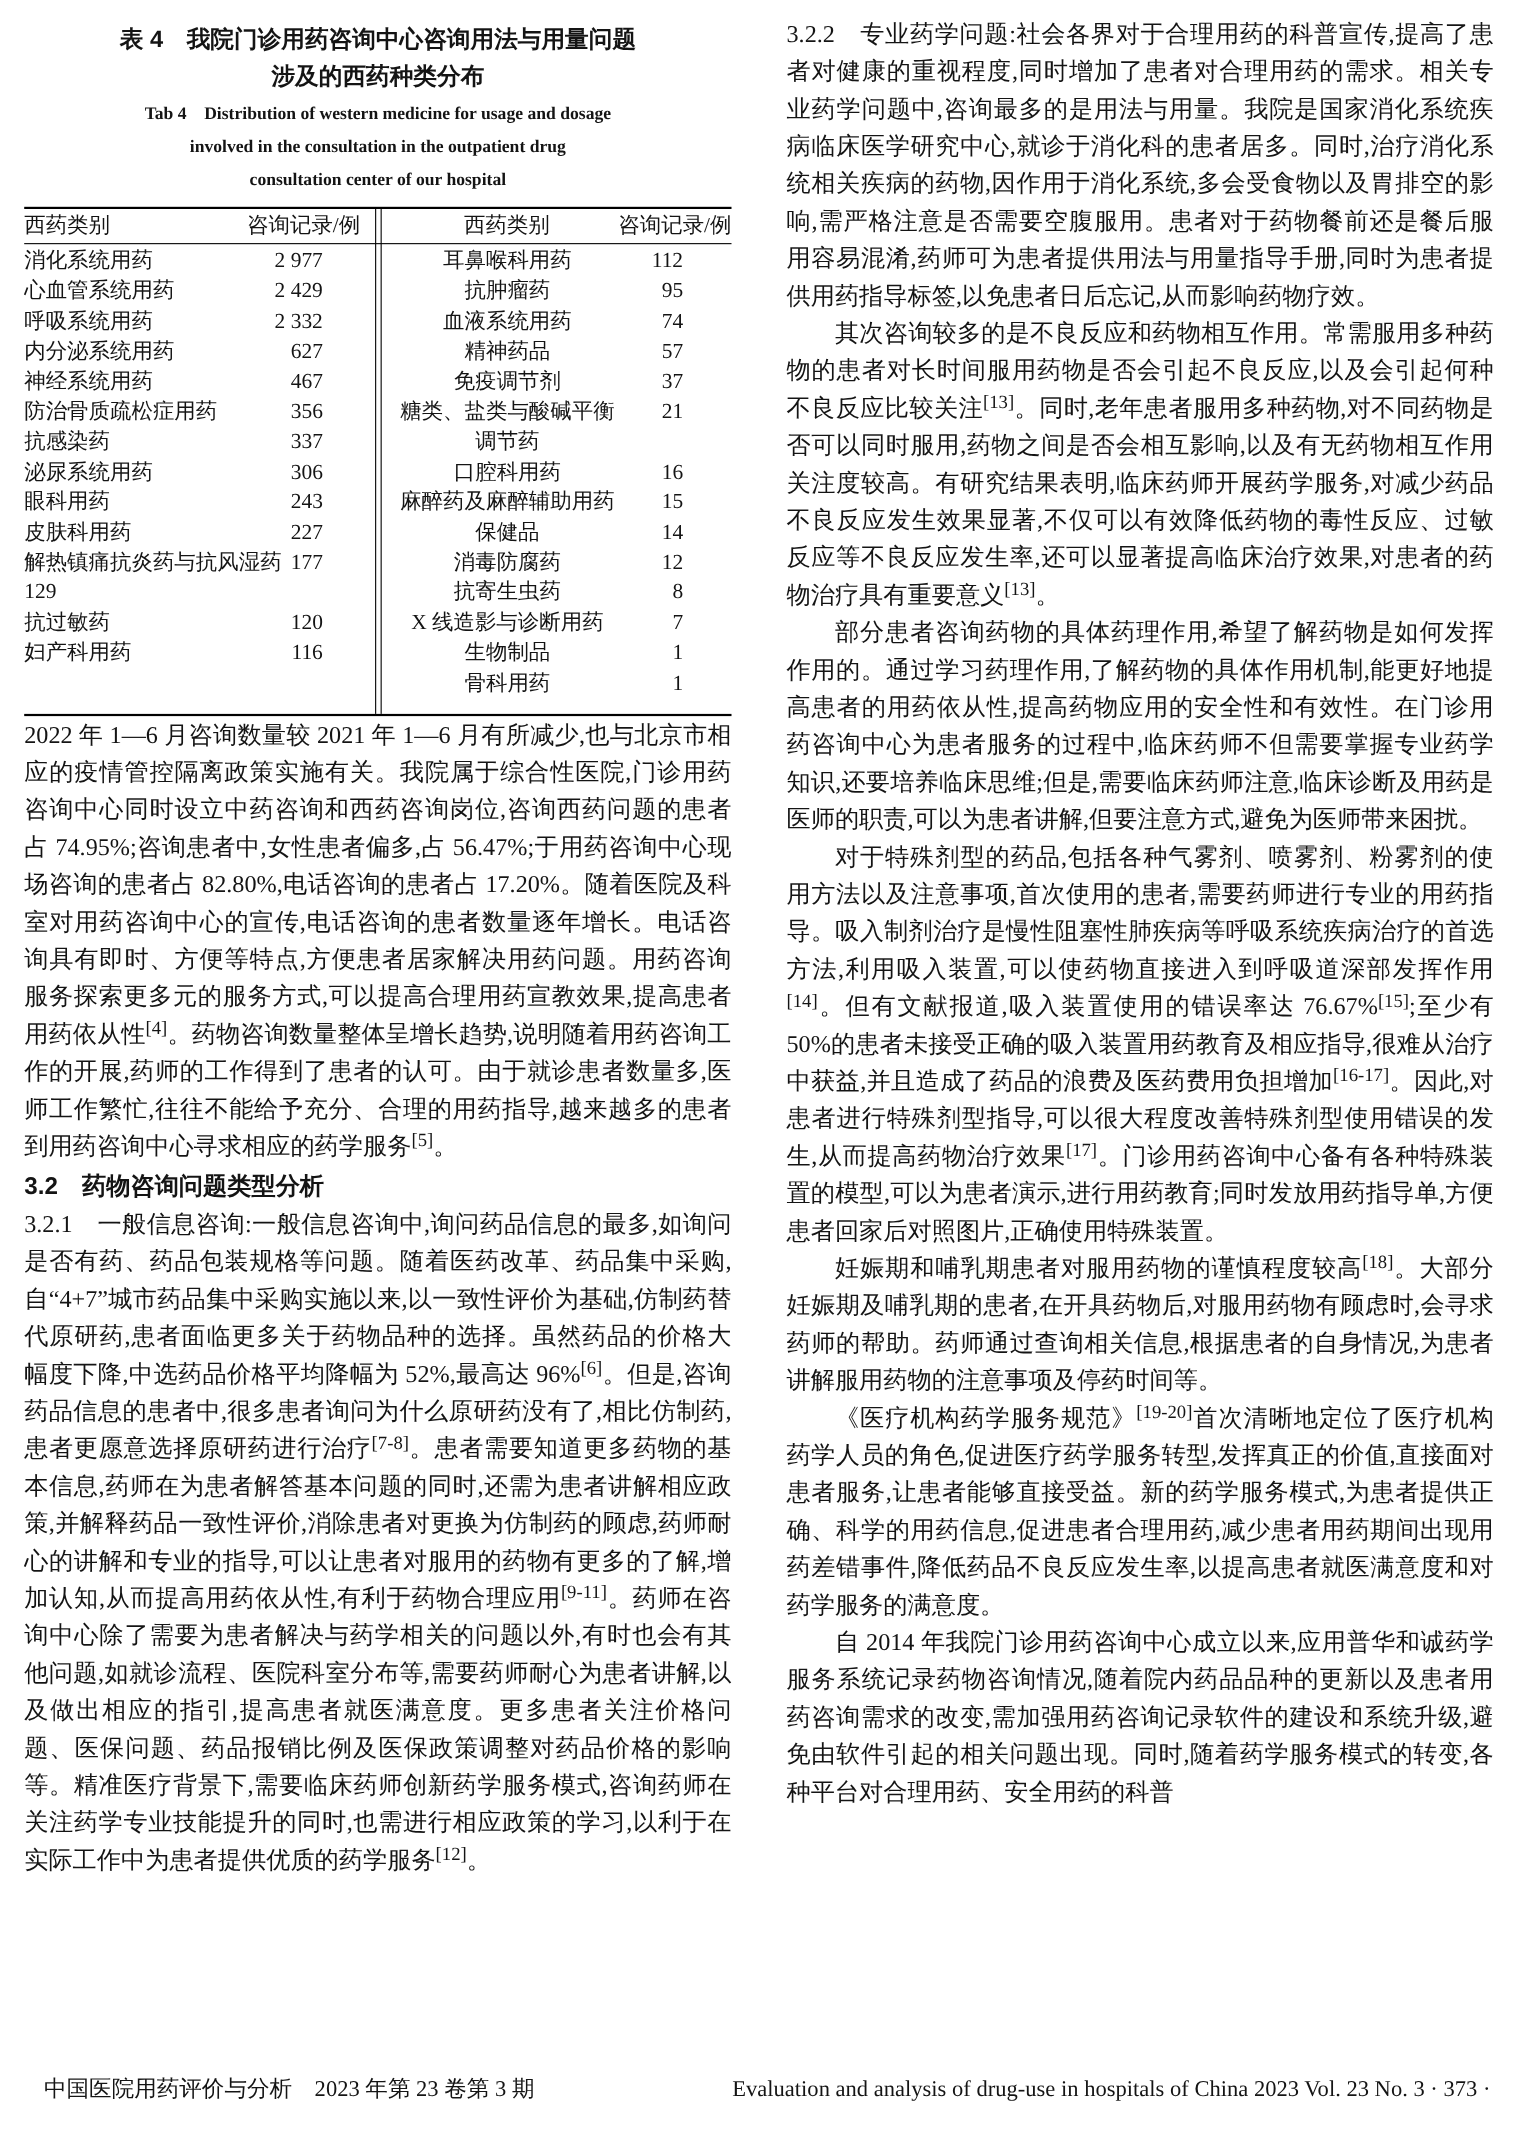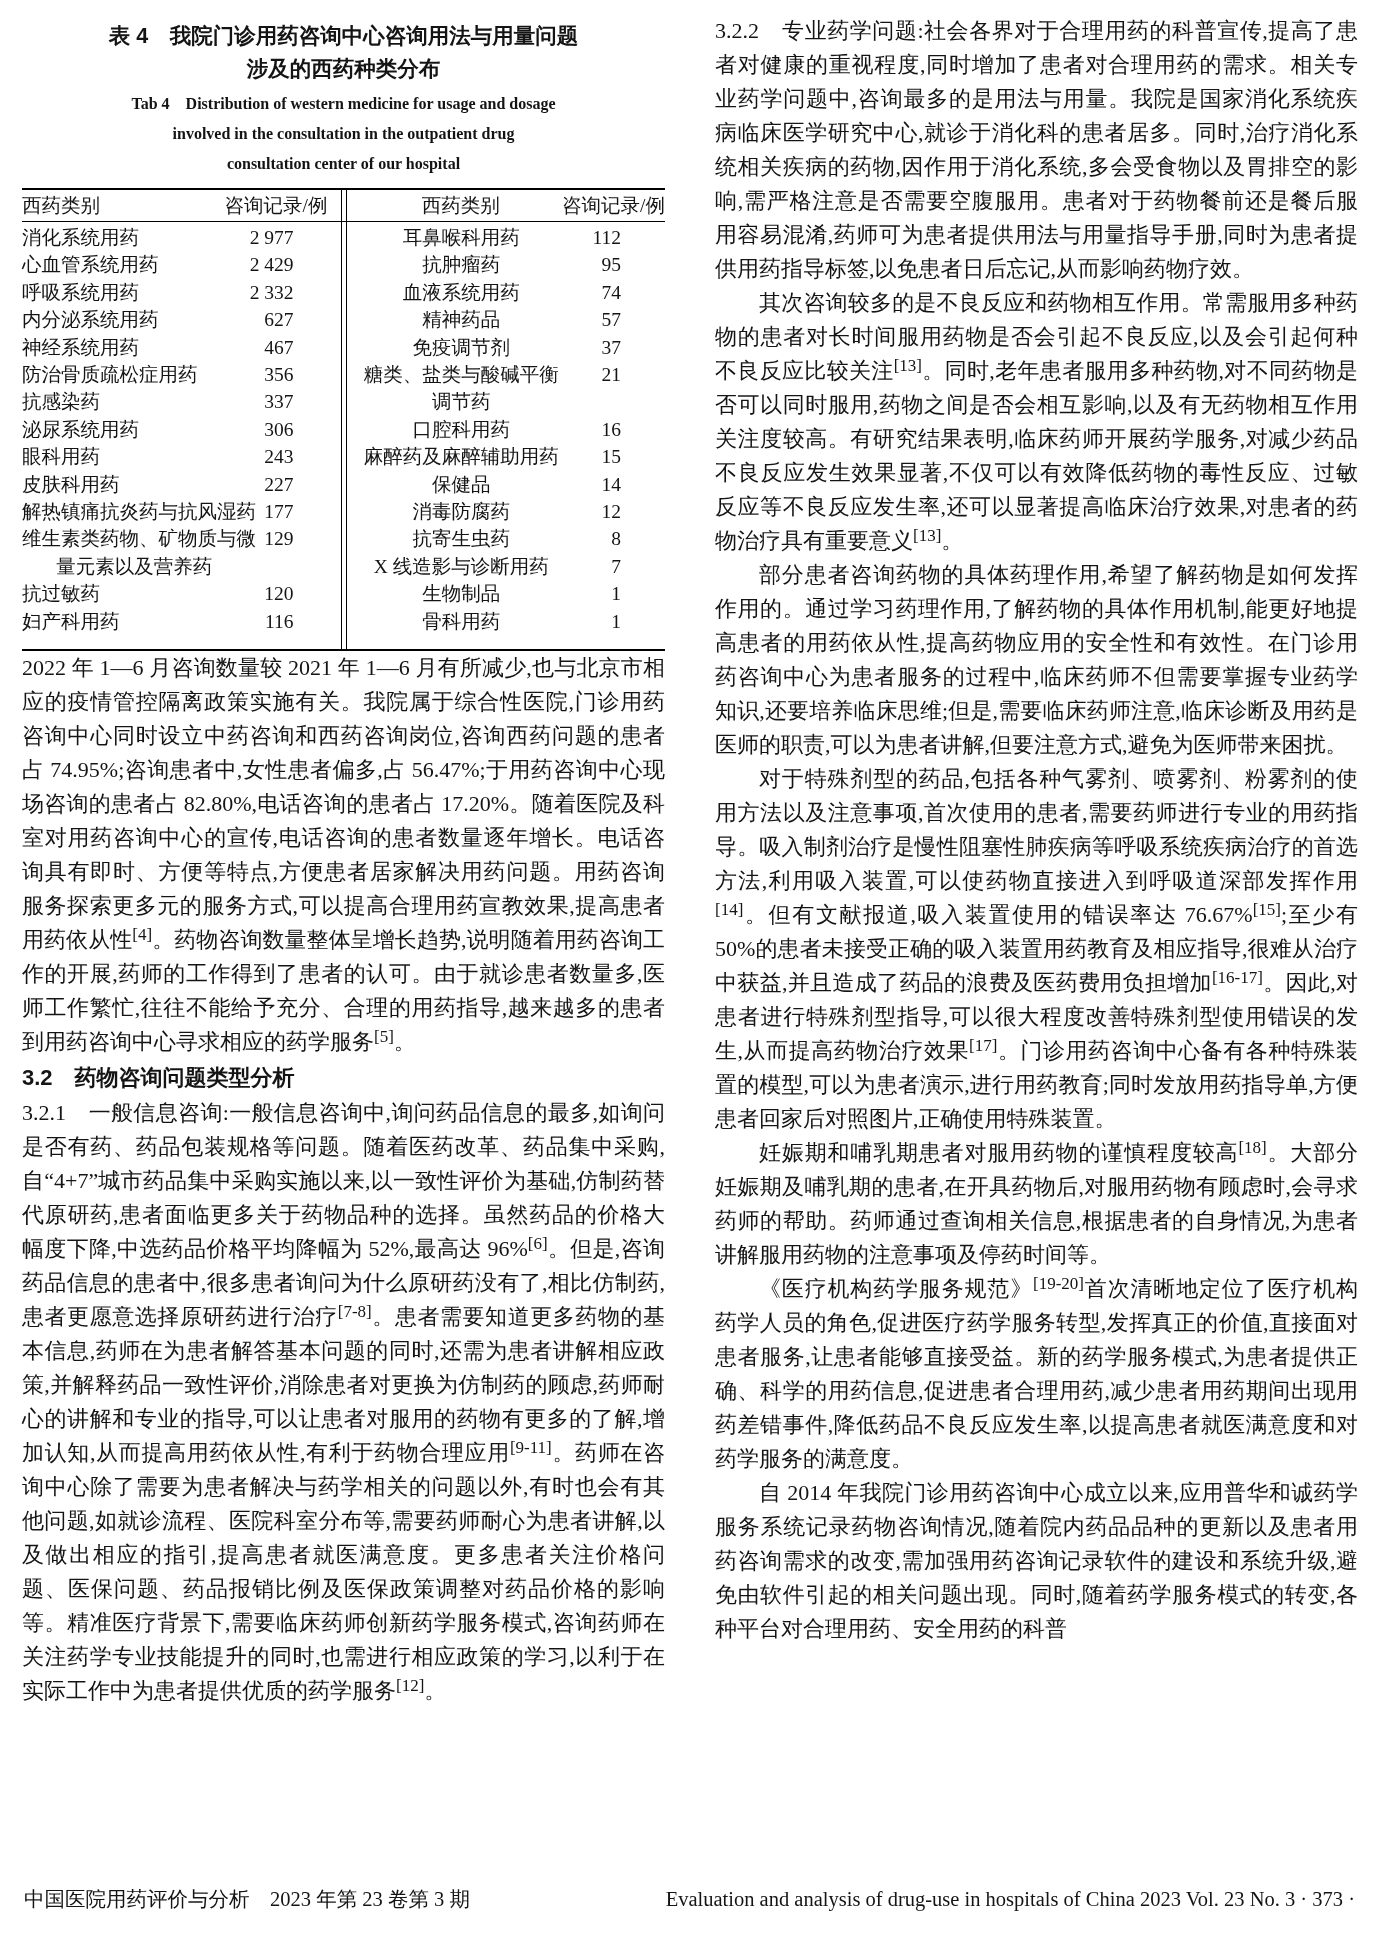--- a/index.html
+++ b/index.html
@@ -40,21 +40,21 @@
   
   .body-text{font-size:22px;line-height:34px;text-align:justify;}
   .body-text p{margin:0;}
   p.indent{text-indent:2em;}
   .first-para{margin-top:35px;}
   .h32{font-family:"Liberation Sans","DejaVu Sans",sans-serif;font-weight:700;
     font-size:22px;line-height:35px;margin:1px 0;}
   sup{font-size:17px;line-height:0;vertical-align:7px;}
 
   
-  .footer{position:absolute;left:24px;right:20px;top:1886px;display:flex;
+  .footer{position:absolute;left:40px;right:20px;top:1886px;display:flex;
     justify-content:space-between;font-size:20.5px;line-height:26px;}
 </style>
 </head>
 <body>
 
 <div class="columns">
 
   <div class="col">
 
     <div class="caption-zh">
@@ -119,21 +119,20 @@
             </div>
           <div class="trow">
               <span class="tcat">皮肤科用药</span>
               <span class="tnum">227</span>
             </div>
           <div class="trow">
               <span class="tcat">解热镇痛抗炎药与抗风湿药</span>
               <span class="tnum">177</span>
             </div>
           <div class="trow">
-              <span class="tcat hang">维生素类药物、矿物质与微量元素以及营养药</span>
               <span class="tnum">129</span>
             </div>
           <div class="trow">
               <span class="tcat">抗过敏药</span>
               <span class="tnum">120</span>
             </div>
           <div class="trow">
               <span class="tcat">妇产科用药</span>
               <span class="tnum">116</span>
             </div>

